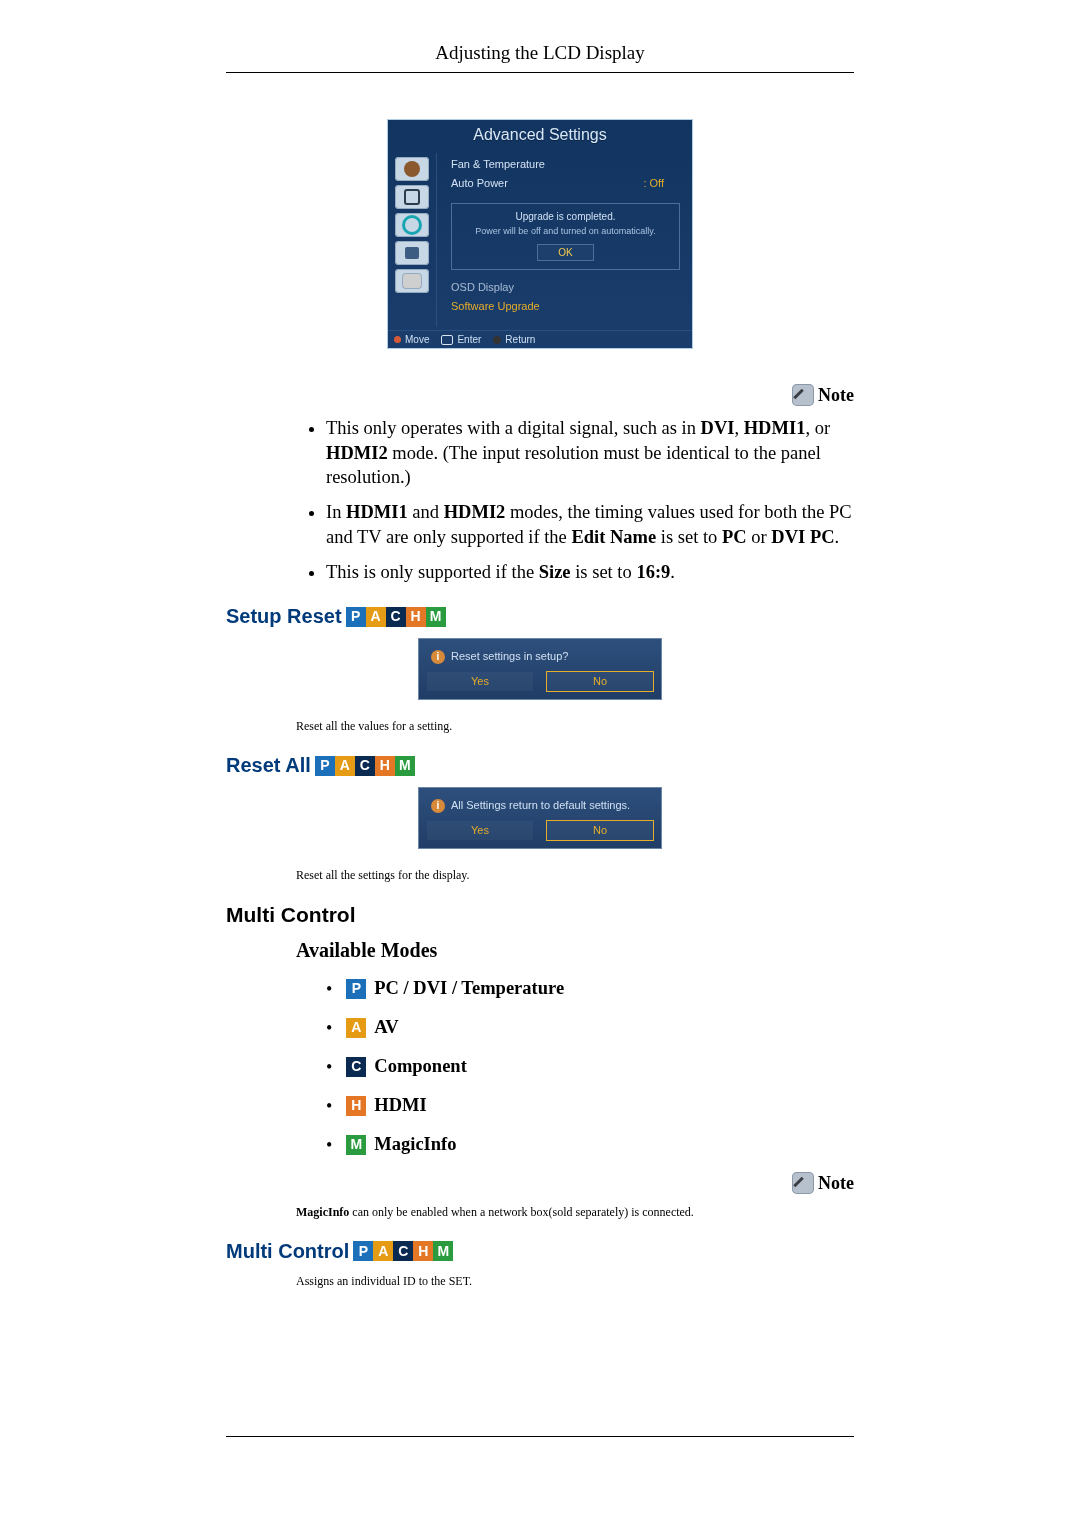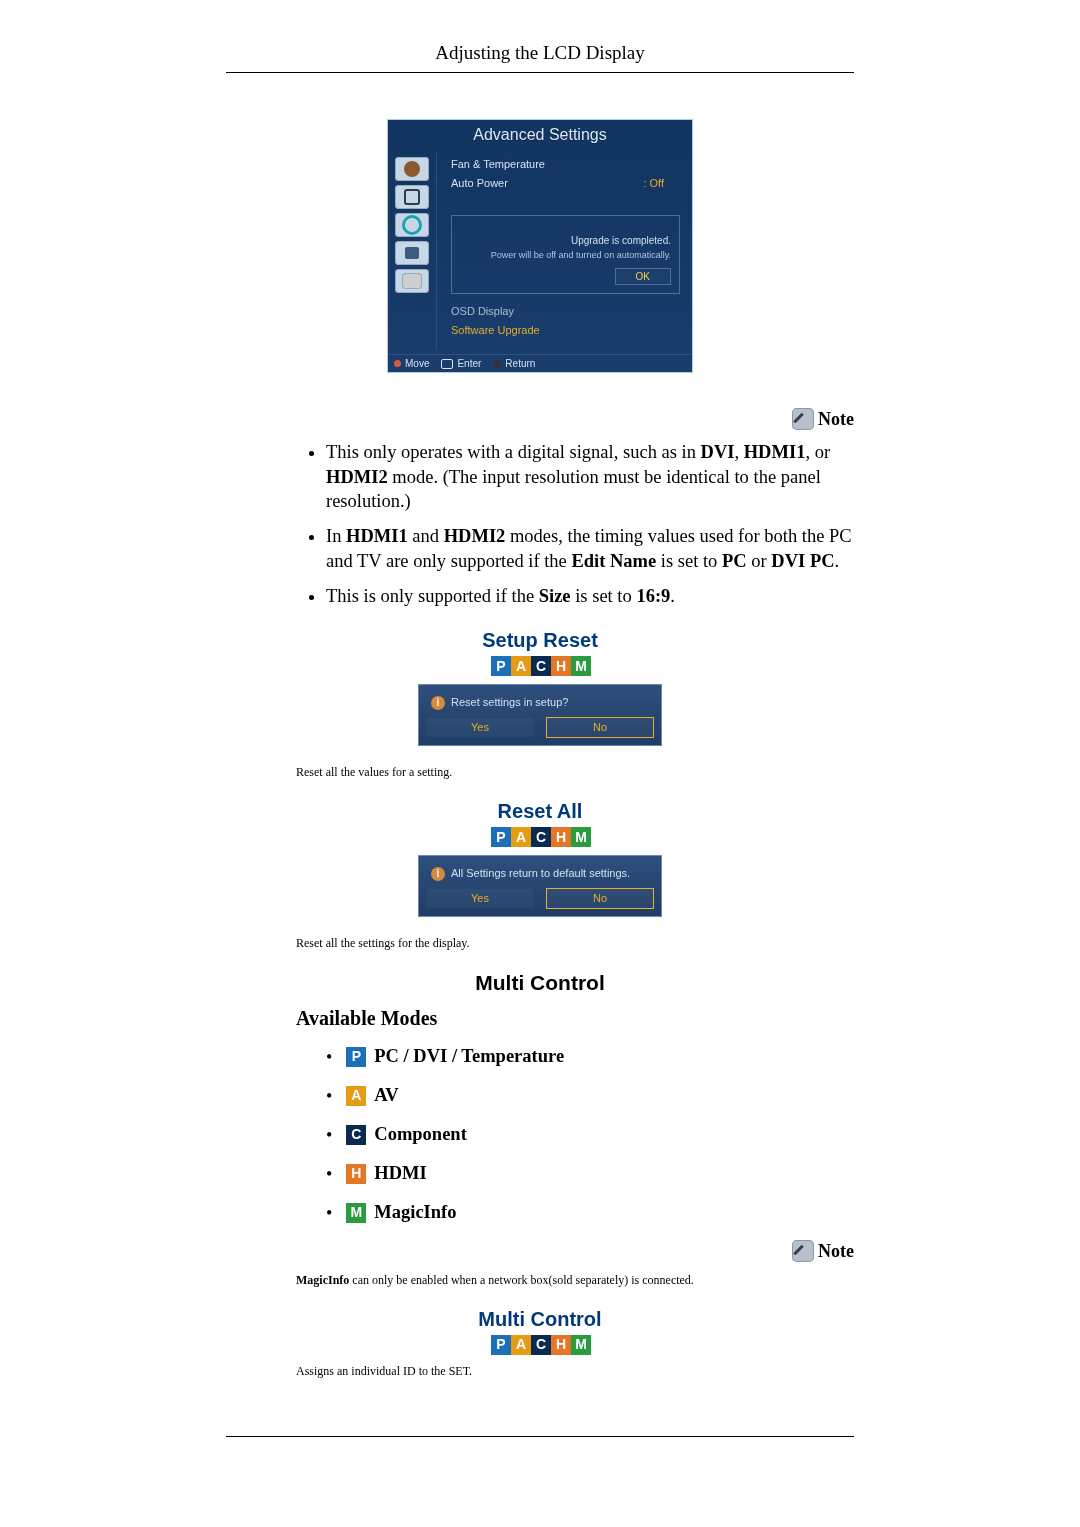--- a/index.html
+++ b/index.html
@@ -92,25 +92,25 @@
   .osd-ic.dot::after { width:18px;height:14px;border-radius:3px;background:#cfcfcf;box-shadow:0 0 0 1px #93aac0; }
 
   .osd-main {
     flex: 1;
     padding: 2px 8px 10px 14px;
   }
   .osd-line { padding: 2px 0; color: #d3e2f3; }
   .osd-line .val { float: right; color:#e6ad29; margin-right: 20px; }
   .osd-dim { opacity: .75; }
   .osd-dialog {
-    margin: 22px 4px 8px 0;
+    margin: 10px 4px 8px 0;
     border: 1px solid #4b6f9a;
-    padding: 18px 8px 8px;
+    padding: 6px 8px 8px;
     font-size: 10px;
-    text-align: right;
+    text-align: center;
   }
   .osd-dialog .msg1 { color:#cfe0f2; }
   .osd-dialog .msg2 { color:#aac4e0; font-size:9px; margin-top:2px; }
   .osd-ok {
     display:inline-block;
     margin-top:6px;
     padding:1px 20px;
     color:#f6cc4b;
     border:1px solid #4b6f9a;
     background:#1d3f6b;
@@ -169,21 +169,20 @@
   
   .sec {
     display:flex;
     align-items:center;
     gap:2px;
     font-family: Arial, Helvetica, sans-serif;
     font-weight: bold;
     font-size: 20px;
     margin-top: 18px;
     margin-bottom: 8px;
-    flex-direction: column;
   }
   .sec.navy { color:#003a7a; }
   .sec.black { color:#000; }
   .sec-sub {
     font-family: "Times New Roman", serif;
     font-weight: bold;
     font-size: 20px;
     margin: 8px 0 12px;
   }
 

